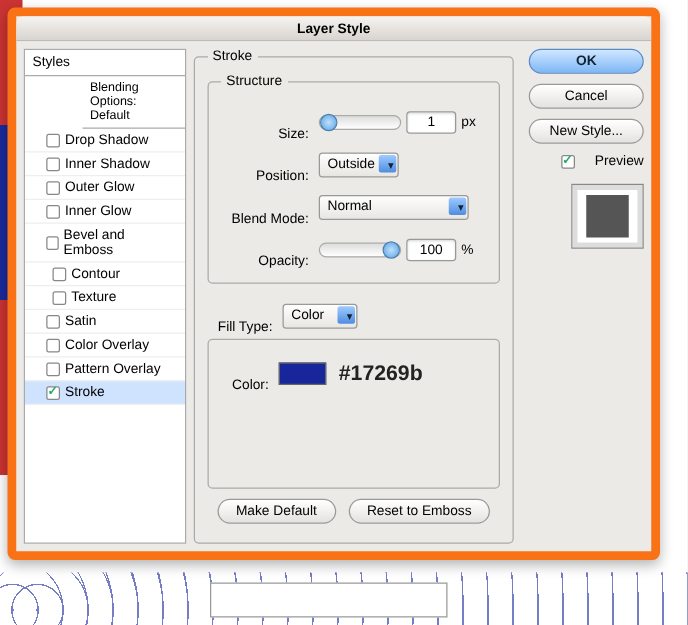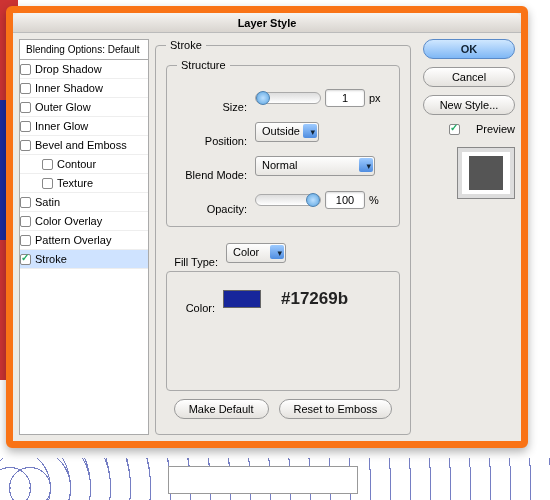--- a/index.html
+++ b/index.html
@@ -24,26 +24,26 @@
     border-bottom:1px solid #bbb; border-radius:6px 6px 0 0;
     font-weight:bold;
   }
   .body { flex:1; display:flex; padding:6px; gap:6px; }
   .sidebar {
     width:130px; border:1px solid #aaa; background:#fff;
     display:flex; flex-direction:column;
   }
   .side-head { padding:4px 6px; border-bottom:1px solid #aaa; }
   .side-item {
-    padding:3px 0; display:flex; align-items:center; gap:4px;
+    padding:3px 17px; display:flex; align-items:center; gap:4px;
     border-bottom:1px solid #eee; cursor:default;
   }
   .side-item.indent { padding-left:22px; }
   .side-item.sel { background:#cfe3ff; }
-  .side-bopt { padding:4px 6px; border-bottom:1px solid #aaa; font-size:10px; }
+  .side-bopt { padding:4px 6px; border-bottom:1px solid #aaa; font-size:10px;margin-left:46px; }
   .chk { width:11px; height:11px; border:1px solid #888; background:#fff; display:inline-block; border-radius:2px; position:relative; }
   .chk.on::after { content:"✓"; position:absolute; top:-3px; left:0; font-size:10px; color:#2a6; font-weight:bold; }
   .center {
     flex:1; display:flex; flex-direction:column; gap:6px;
   }
   fieldset {
     border:1px solid #aaa; border-radius:4px; padding:8px 10px; margin:0;
     background:#eceae6;
   }
   fieldset.main { flex:1; }
@@ -72,21 +72,21 @@
   .popup::after {
     content:""; position:absolute; right:1px; top:1px; width:14px; height:14px;
     background:linear-gradient(#9ecbff,#4f8de0); border-radius:2px;
   }
   .popup::before {
     content:"▾"; position:absolute; right:3px; top:1px; z-index:2; font-size:9px; color:#123;
   }
   .swatch {
     width:38px; height:18px; border:1px solid #666; display:inline-block;
   }
-  .hex { font-size:17px; font-weight:bold; color:#222; margin-left:16px; }
+  .hex { font-size:17px; font-weight:bold; color:#222; margin-left:6px; }
   .btnrow { display:flex; justify-content:center; gap:10px; margin-top:8px; }
   .mac-btn {
     height:20px; padding:0 14px; border:1px solid #999; border-radius:10px;
     background:linear-gradient(#fff,#e4e2de); line-height:18px; text-align:center;
     cursor:default; min-width:78px;
   }
   .rcol { width:98px; display:flex; flex-direction:column; gap:8px; align-items:flex-end; }
   .mac-btn.primary {
     background:linear-gradient(#cfe7ff,#7fb7f5); border-color:#5a8ac8; color:#123; font-weight:bold;
   }
@@ -106,20 +106,21 @@
 <div class="bg-blue"></div>
 <div class="bg-red2"></div>
 <div class="wave"></div>
 <div class="bottom-box"></div>
 
 <div class="window">
   <div class="titlebar">Layer Style</div>
   <div class="body">
 
     <div class="sidebar">
+      <div class="side-head">Styles</div>
       <div class="side-bopt">Blending Options: Default</div>
       <div id="side-items">
           <div class="side-item">
             <span class="chk"></span>
             <span>Drop Shadow</span>
           </div>
           <div class="side-item">
             <span class="chk"></span>
             <span>Inner Shadow</span>
           </div>

